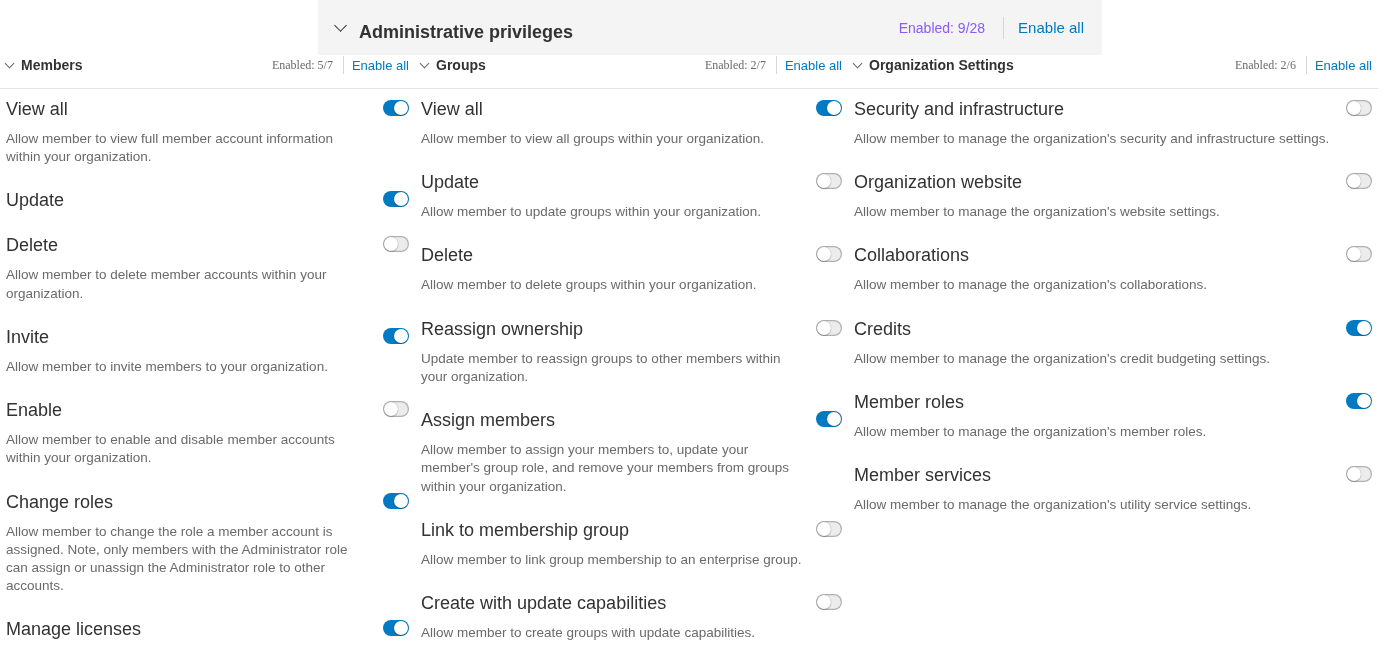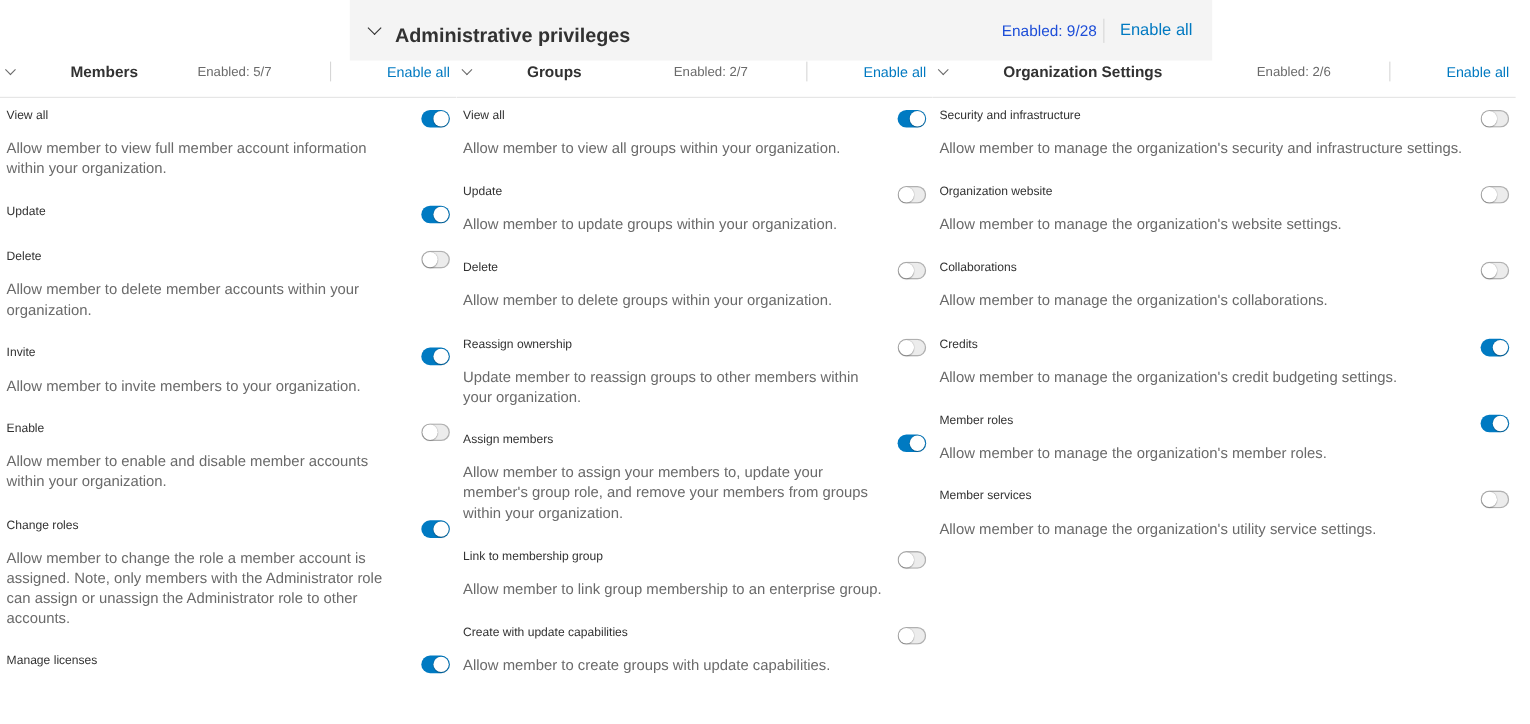--- a/index.html
+++ b/index.html
@@ -32,50 +32,49 @@
   .chevron-sm {
     display: inline-block;
     width: 7px; height: 7px;
     border-right: 1px solid #6a6a6a;
     border-bottom: 1px solid #6a6a6a;
     transform: rotate(45deg);
     margin-right: 8px;
     margin-top: -3px;
   }
   .top-title { font-size: 18px; font-weight: 600; color: #323232; flex: 1; margin-top: 10px;}
-  .top-enabled { font-size: 14px; color: #1d4ed8; margin-right: 6px;}
+  .top-enabled { font-size: 14px; color: #8b5cf6; margin-right: 18px;}
   .vsep { width:1px; height: 22px; background:#d6d6d6; margin-right: 14px;}
   .link { color: #0079c1; cursor: pointer; font-size: 15px;}
   .link-sm { color: #0079c1; cursor: pointer; font-size: 13px;}
   .columns {
     display: flex;
     align-items: flex-start;
   }
   .col {
     border-top: none;
     overflow: hidden;
   }
   .col-0 { width: 415px; }
   .col-1 { width: 433px; }
   .col-2 { width: 530px; }
   .col-head {
     display: flex;
     align-items: center;
     height: 34px;
     padding: 0 6px 13px 6px;
     border-bottom: 1px solid #e4e4e4;
-    gap: 43px;
   }
   .col-head .ht { font-weight: 600; font-size: 14px; flex:1; }
-  .col-head .cnt { font-size: 12px; color: #6a6a6a; margin-right: 10px;}
+  .col-head .cnt { font-size: 12px; color: #6a6a6a; margin-right: 10px; font-family: Liberation Serif, serif;}
   .col-head .vsep2 { width:1px; height:18px; background:#d6d6d6; margin-right:8px;}
   .col-body { padding: 8px 6px 6px 6px; }
   .item { margin-bottom: 22px; }
   .item-row { display:flex; align-items:flex-start; }
-  .item-title { font-size: 11px; color:#323232; flex:1; padding-top:2px;}
+  .item-title { font-size: 18px; color:#323232; flex:1; padding-top:2px;}
   .item-desc { font-size: 13.5px; color:#6a6a6a; margin-top: 10px; padding-right: 40px; line-height: 1.35;}
   
   .tgl {
     width: 26px; height: 16px;
     border-radius: 9px;
     position: relative;
     flex: 0 0 auto;
     cursor: pointer;
     box-shadow: 0 0 0 1.2px rgba(0,0,0,0.25) inset;
     margin-top: 3px;

